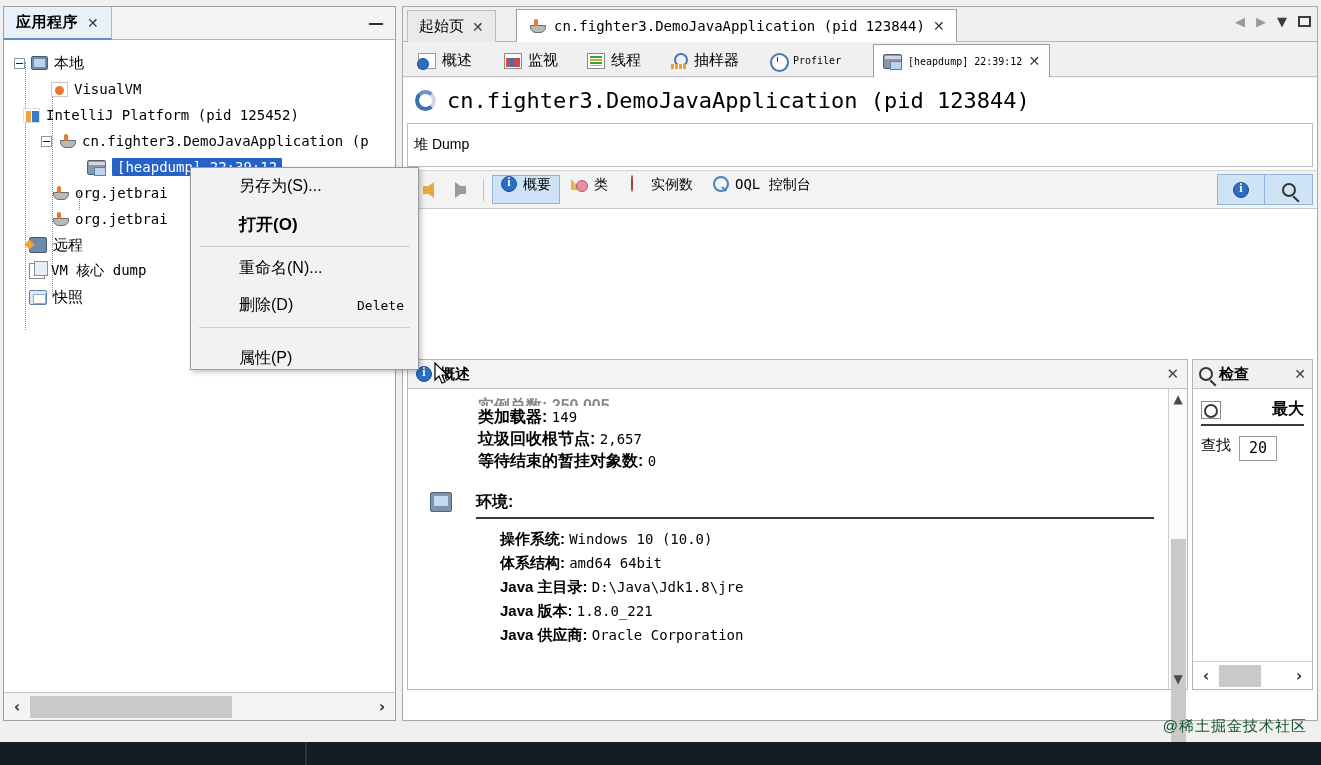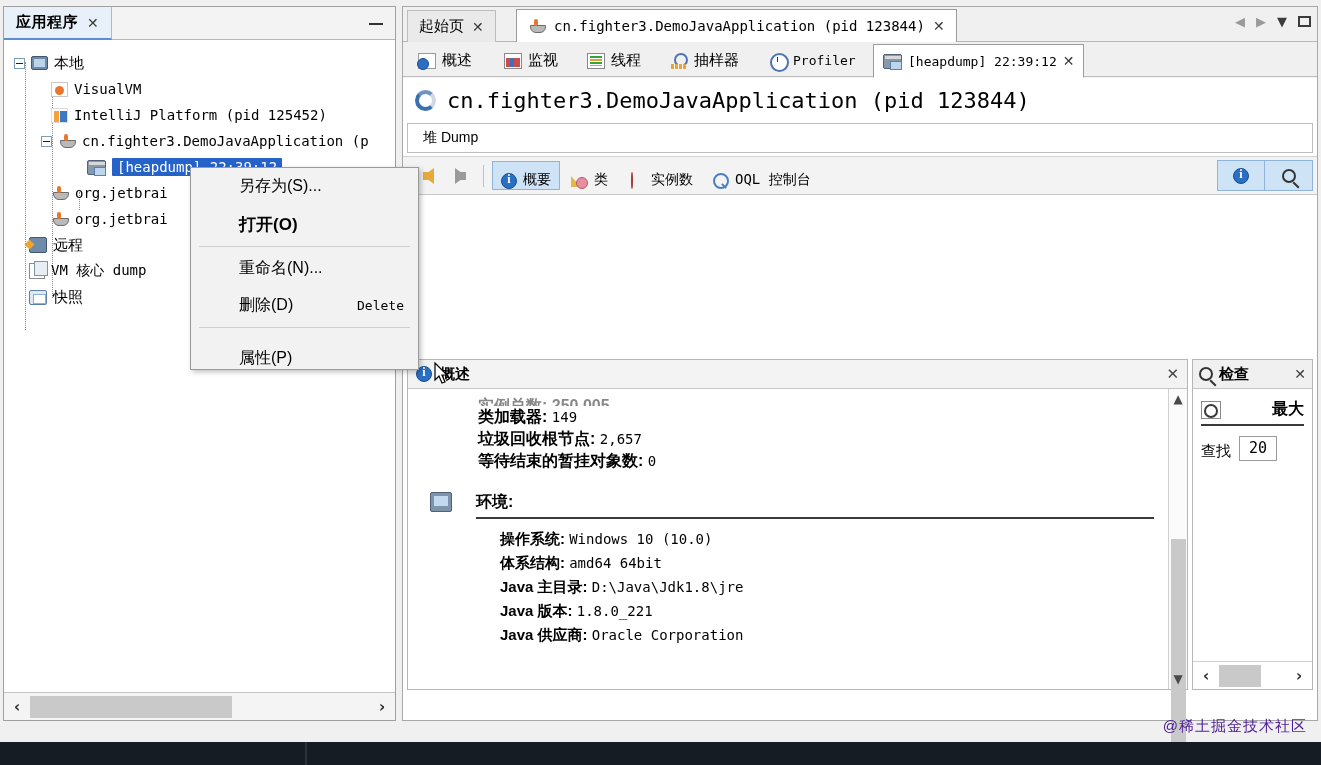--- a/index.html
+++ b/index.html
@@ -147,21 +147,21 @@
   .subtabs {
     position: relative; height: 35px; background:#f0f0f0;
     border-bottom:1px solid #bdbdbd;
   }
   .subtab {
     position:absolute; top:2px; height:33px;
     display:flex; align-items:center; gap:6px; padding:0 9px;
     cursor:pointer;
   }
   .subtab .lbl { font-size:15px; }
-  .subtab .lbl.mono { font-family:"DejaVu Sans Mono", monospace; font-size:13px; }
+  .subtab .lbl.mono { font-family:"DejaVu Sans Mono", monospace; font-size:10px; }
   .subtab.active {
     background:#fff; border:1px solid #9c9c9c; border-bottom:1px solid #fff;
     height:34px; z-index:3;
   }
 
   
   .sic { width:18px; height:16px; position:relative; flex:0 0 auto; }
   .sic-overview { background:#fff; border:1px solid #9a9a9a; }
   .sic-overview::after{content:"";position:absolute;left:-2px;bottom:-2px;width:10px;height:10px;border-radius:50%;background:#2a6fc4;border:1px solid #1a4d8f;}
   .sic-monitor { background:#fff;border:1px solid #8a8a8a; }
@@ -186,41 +186,41 @@
   }
   .hd-title .ring {
     width:21px;height:21px;border-radius:50%;
     border:4px solid #3a6fb0; border-right-color:#cfd8e2; border-top-color:#6f93c2;
   }
   .hd-title .t {
     font-family:"DejaVu Sans Mono", monospace;
     font-size:22px;
   }
   .hd-dump-bar {
-    margin: 0 4px; height:30px;
+    margin: 0 4px; height:44px;
     background:#fff; border:1px solid #bdbdbd;
-    display:flex; align-items:center; padding-left:15px;
+    display:flex; align-items:center; padding-left:6px;
     font-family:"DejaVu Sans Mono", monospace; font-size:14px;
   }
   .hd-dump-bar .cjk { font-family:"Liberation Sans", sans-serif; font-size:14px; }
 
   .hd-toolbar {
     position:relative; height:39px; margin-top:3px;
     background:#f3f3f3; border-top:1px solid #d4d4d4; border-bottom:1px solid #c8c8c8;
     display:flex; align-items:center; gap:2px; padding-left:10px;
   }
   .arrow-btn { width:30px;height:30px;display:flex;align-items:center;justify-content:center;cursor:pointer;position:relative; }
   .arr { width:0;height:0; }
   .arr-l { border-top:8px solid transparent;border-bottom:8px solid transparent;border-right:11px solid #e8a93c; position:relative; }
   .arr-l::after{content:"";position:absolute;left:0;top:-4px;width:9px;height:8px;background:#e8a93c;}
   .arr-r { border-top:8px solid transparent;border-bottom:8px solid transparent;border-left:11px solid #9a9a9a; position:relative; }
   .arr-r::after{content:"";position:absolute;right:0;top:-4px;width:9px;height:8px;background:#9a9a9a;}
   .tb-sep { width:1px; height:22px; background:#c0c0c0; margin:0 6px; }
   .tb-btn {
-    height:29px; display:flex; align-items:flex-end; gap:6px; padding:0 8px;
+    height:29px; display:flex; align-items:flex-start; gap:6px; padding:0 8px;
     cursor:pointer; border:1px solid transparent;
   }
   .tb-btn.active { background:#cfe3f7; border:1px solid #8fb4d9; }
   .tb-btn .lbl { font-size:14px; }
   .tb-btn .lbl.mono { font-family:"DejaVu Sans Mono", monospace; }
   .bic { width:17px;height:16px;position:relative;flex:0 0 auto; }
   .bic-info { width:16px;height:16px;border-radius:50%;background:#2a6fc4;border:1px solid #17508f; }
   .bic-info::after{content:"i";position:absolute;left:0;right:0;top:-2px;text-align:center;color:#fff;font-size:12px;font-weight:700;font-family:"Liberation Serif",serif;}
   .bic-class::before{content:"";position:absolute;left:0;top:3px;width:0;height:0;border-left:10px solid #e3b84a;border-top:11px solid transparent;}
   .bic-class::after{content:"";position:absolute;right:0;bottom:0;width:10px;height:10px;border-radius:50%;background:#e98e9e;border:1px solid #b05a6c;}
@@ -288,35 +288,35 @@
     display:flex;align-items:center; gap:6px; padding:0 6px;
   }
   .insp-head .lbl { font-size:15px; font-weight:700; }
   .insp-row1 {
     display:flex; align-items:center; padding: 10px 8px 0 8px; 
   }
   .insp-ic { width:20px;height:18px;border:1px solid #8a8a8a;background:#fff;position:relative;flex:0 0 auto; }
   .insp-ic::after{content:"";position:absolute;left:2px;top:2px;width:10px;height:10px;border:2px solid #3a3a3a;border-radius:50%;}
   .insp-max { margin-left:auto; font-size:16px; font-weight:700; }
   .insp-rule { height:2px; background:#3a3a3a; margin: 4px 8px 0 8px; }
-  .insp-row2 { display:flex; align-items:flex-end; padding: 10px 8px 0 8px; gap:8px; }
+  .insp-row2 { display:flex; align-items:flex-start; padding: 10px 8px 0 8px; gap:8px; }
   .insp-find { font-size:15px; }
   .insp-input {
     width:38px; height:25px; border:1px solid #9a9a9a; background:#fff;
     text-align:center; font-family:"DejaVu Sans Mono", monospace; font-size:15px;
     line-height:23px;
   }
   .insp-hscroll {
     position:absolute; left:0; right:0; bottom:0; height:28px;
     border-top:1px solid #d0d0d0; display:flex; align-items:center; background:#fff;
   }
 
   .watermark {
     position:absolute; right:14px; bottom:29px;
-    color:#4c1d95; font-size:15px; letter-spacing:1px;
+    color:#14532d; font-size:15px; letter-spacing:1px;
   }
 </style>
 </head>
 <body>
 
 <div id="app">
 
   <div class="left-panel">
     <div class="lp-tabbar">
       <div class="lp-tab">
@@ -336,21 +336,21 @@
         <span class="toggle"></span>
         <span class="ic ic-monitor"></span>
         <span class="tlabel cjk">本地</span>
       </div>
 
       <div class="tnode" style="padding-left:47px;">
         <span class="ic ic-vvm"></span>
         <span class="tlabel">VisualVM</span>
       </div>
 
-      <div class="tnode" style="padding-left:47px;">
+      <div class="tnode" style="padding-left:19px;">
         <span class="ic ic-ij"></span>
         <span class="tlabel">IntelliJ Platform (pid 125452)</span>
       </div>
 
       <div class="tnode" style="padding-left:37px;">
         <span class="toggle"></span>
         <span class="ic ic-java"></span>
         <span class="tlabel">cn.fighter3.DemoJavaApplication (p</span>
       </div>
 

